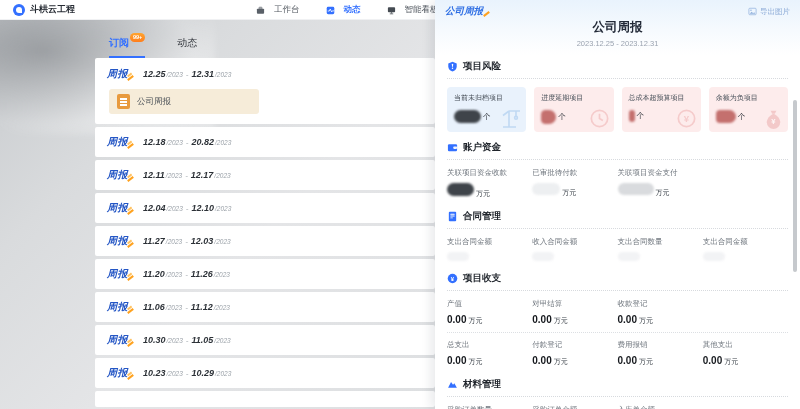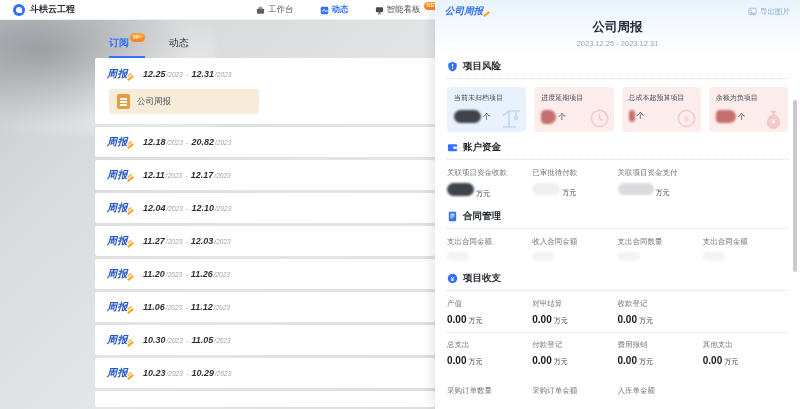--- a/index.html
+++ b/index.html
@@ -8,34 +8,34 @@
   .stage { position:relative; width:800px; height:409px; overflow:hidden; }
 
   
   .topbar { position:absolute; left:0; top:0; width:800px; height:20px; background:#fff;
             border-bottom:1px solid #f0f1f3; display:flex; align-items:center; padding-left:13px; z-index:1; }
   .brand-logo { width:12px; height:12px; border-radius:50%; background:#3370ff; position:relative; flex:0 0 auto; }
   .brand-logo::after { content:''; position:absolute; left:3px; top:3px; width:6px; height:6px;
             border-radius:50% 50% 0 50%; background:#fff; }
   .brand-name { margin-left:5px; font-size:9px; font-weight:700; color:#272c34; }
   .nav { position:absolute; left:256px; top:0; height:20px; display:flex; align-items:center; gap:26px; }
-  .nav-item { display:flex; align-items:center; gap:3px; font-size:8.5px; color:#50565e; cursor:pointer; }
+  .nav-item { display:flex; align-items:center; gap:9px; font-size:8.5px; color:#50565e; cursor:pointer; }
   .nav-item.active { color:#3370ff; font-weight:700; }
   .nav-badge { background:linear-gradient(180deg,#ffa42e,#ff7e1c); color:#fff; font-size:5.5px; line-height:1;
             padding:1.5px 3px; border-radius:5px; transform:translateY(-4px); }
 
   
   .left { position:absolute; left:0; top:20px; width:435px; height:389px;
             background:linear-gradient(135deg,#c7cacd 0%,#d9dbdd 28%,#e4e5e7 58%,#dddfe1 100%); overflow:hidden; }
   .left::before { content:''; position:absolute; left:-25px; top:-15px; width:240px; height:130px;
             background:radial-gradient(ellipse at 28% 35%,rgba(110,114,119,.55),rgba(110,114,119,0) 62%),
                        radial-gradient(ellipse at 72% 65%,rgba(255,255,255,.55),rgba(255,255,255,0) 70%);
             filter:blur(3px); }
   .list-col { position:absolute; left:95px; top:0; width:340px; height:389px; }
-  .tabs { height:38px; display:flex; align-items:flex-end; gap:24px; padding-left:14px;font-family:Liberation Serif, serif; }
+  .tabs { height:38px; display:flex; align-items:flex-end; gap:32px; padding-left:14px; }
   .tab { font-size:10px; color:#31353b; padding-bottom:6px; border-bottom:2px solid transparent;
             cursor:pointer; display:flex; align-items:flex-start; gap:1px; }
   .tab.active { color:#3370ff; font-weight:700; border-bottom-color:#3370ff; }
   .tab .nav-badge { transform:translateY(-3px); }
 
   .zb-tag { color:#2456c5; font-weight:800; font-style:italic; font-size:10px; letter-spacing:.5px;
             position:relative; padding-right:6px; flex:0 0 auto; }
   .zb-tag::after { content:''; position:absolute; right:0; bottom:2px; width:7px; height:2px;
             background:#ffa21f; transform:rotate(-38deg); }
   .zb-tag::before { content:''; position:absolute; right:2px; bottom:6px; width:5px; height:1.5px;
@@ -455,20 +455,26 @@
           <div class="m-label">其他支出</div>
           <div class="m-value">
               <span>0.00</span>
               <span class="m-unit">万元</span>
             </div>
         </div>
       </div>
     </div>
 
     <div class="section">
+      <div class="sec-head">
+        <svg width="11" height="11" viewBox="0 0 12 12">
+            <path d="M1.2 9.6 4.4 3.2 6.6 6.4 8 4.6l2.8 5Z" fill="#3370ff"></path>
+          </svg>
+        <span>材料管理</span>
+      </div>
       <div class="metrics">
         <div class="metric">
           <div class="m-label">采购订单数量</div>
 
         </div>
         <div class="metric">
           <div class="m-label">采购订单金额</div>
 
         </div>
         <div class="metric">

